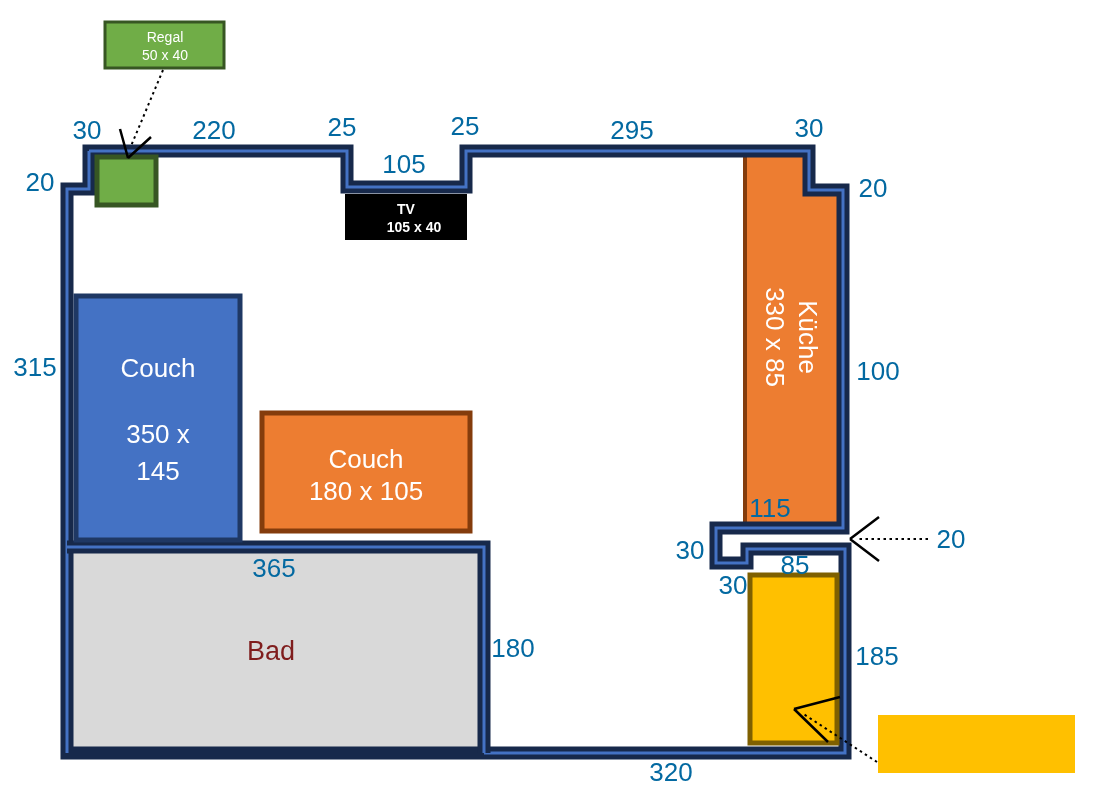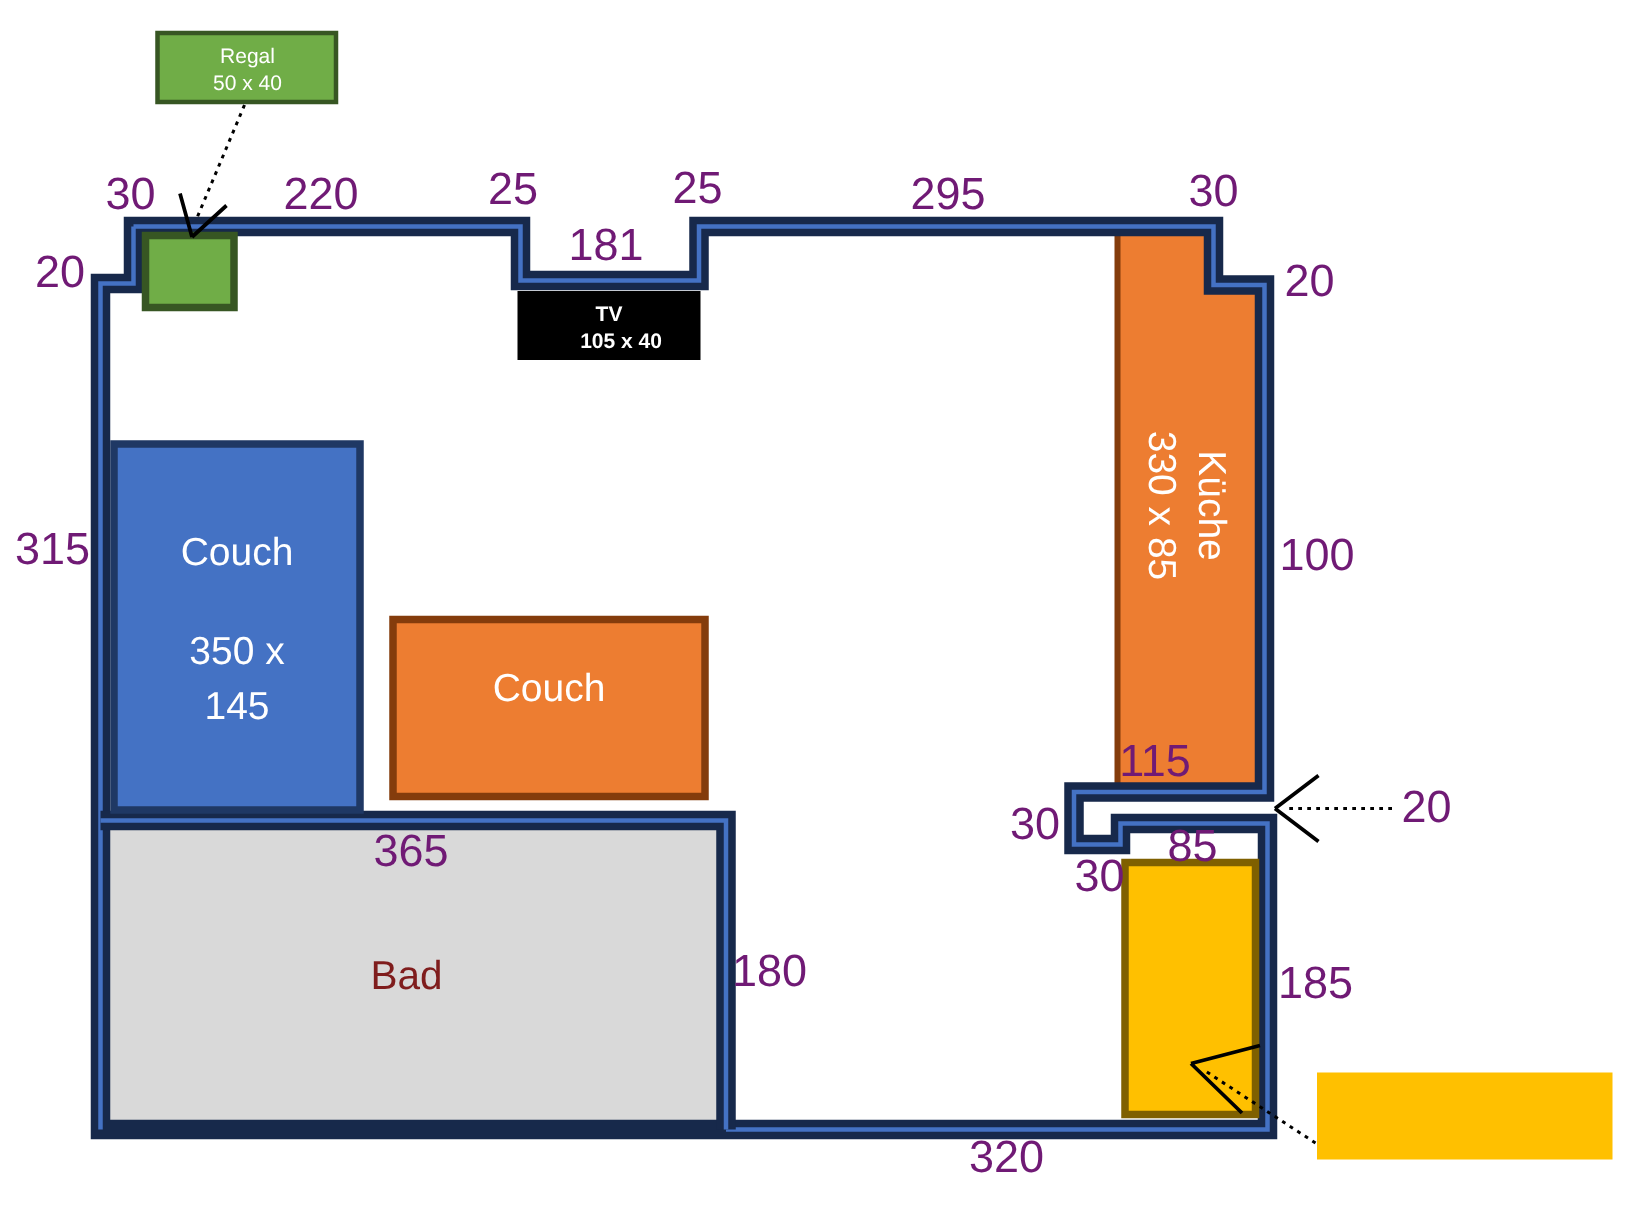--- a/index.html
+++ b/index.html
@@ -10,21 +10,21 @@
     font-family:"Liberation Sans", sans-serif;
     overflow:hidden;
   }
   .canvas svg{position:absolute;left:0;top:0;}
   .lbl{
     position:absolute;
     transform:translate(-50%,-50%);
     white-space:nowrap;
     font-family:"Liberation Sans", sans-serif;
   }
-  .dim{font-size:30px;color:#701a75;}
+  .dim{font-size:26px;color:#0369a1;}
   .furn{font-size:26px;color:#ffffff;}
   .furn-sm{font-size:14px;color:#ffffff;line-height:18px;text-align:center;}
   .bad-label{font-size:27px;color:#7f1d1d;}
   .callout-dark{font-size:28px;color:#000000;}
   .kueche-label{
     font-size:26px;color:#ffffff;text-align:center;line-height:33px;
     transform:translate(-50%,-50%) rotate(90deg);
   }
 </style>
 </head>
@@ -65,21 +65,21 @@
     <line x1="877" y1="762" x2="802" y2="713" stroke-width="2" stroke-dasharray="2.5 3.5" stroke="#000000"></line>
     <path d="M 840,697 L 794,709 M 828,742 L 794,709" fill="none" stroke-width="2.5" stroke="#000000"></path>
 
     <line x1="928" y1="539" x2="856" y2="539" stroke-width="2" stroke-dasharray="2.5 3.5" stroke="#000000"></line>
     <path d="M 879,517 L 850,539 M 879,561 L 850,539" fill="none" stroke-width="2.5" stroke="#000000"></path>
   </svg>
 
   <div class="lbl dim" style="left:87px;top:130px">30</div>
   <div class="lbl dim" style="left:214px;top:130px">220</div>
   <div class="lbl dim" style="left:342px;top:127px">25</div>
-  <div class="lbl dim" style="left:404px;top:164px">181</div>
+  <div class="lbl dim" style="left:404px;top:164px">105</div>
   <div class="lbl dim" style="left:465px;top:126px">25</div>
   <div class="lbl dim" style="left:632px;top:130px">295</div>
   <div class="lbl dim" style="left:809px;top:128px">30</div>
   <div class="lbl dim" style="left:873px;top:188px">20</div>
   <div class="lbl dim" style="left:40px;top:182px">20</div>
   <div class="lbl dim" style="left:35px;top:367px">315</div>
   <div class="lbl dim" style="left:878px;top:371px">100</div>
   <div class="lbl dim" style="left:770px;top:508px">115</div>
   <div class="lbl dim" style="left:951px;top:539px">20</div>
   <div class="lbl dim" style="left:690px;top:550px">30</div>
@@ -88,20 +88,21 @@
   <div class="lbl dim" style="left:877px;top:656px">185</div>
   <div class="lbl dim" style="left:274px;top:568px">365</div>
   <div class="lbl dim" style="left:513px;top:648px">180</div>
   <div class="lbl dim" style="left:671px;top:772px">320</div>
 
   <div class="lbl furn" style="left:158px;top:368px">Couch</div>
   <div class="lbl furn" style="left:158px;top:434px">350 x</div>
   <div class="lbl furn" style="left:158px;top:471px">145</div>
 
   <div class="lbl furn" style="left:366px;top:459px">Couch</div>
+  <div class="lbl furn" style="left:366px;top:491px">180 x 105</div>
 
   <div class="lbl kueche-label" style="left:791px;top:337px">
     <div>Küche</div>
     <div>330 x 85</div>
   </div>
 
   <div class="lbl bad-label" style="left:271px;top:651px">Bad</div>
 
   <div class="lbl furn-sm" style="left:406px;top:209px;font-weight:bold">TV</div>
   <div class="lbl furn-sm" style="left:414px;top:227px;font-weight:bold">105 x 40</div>

